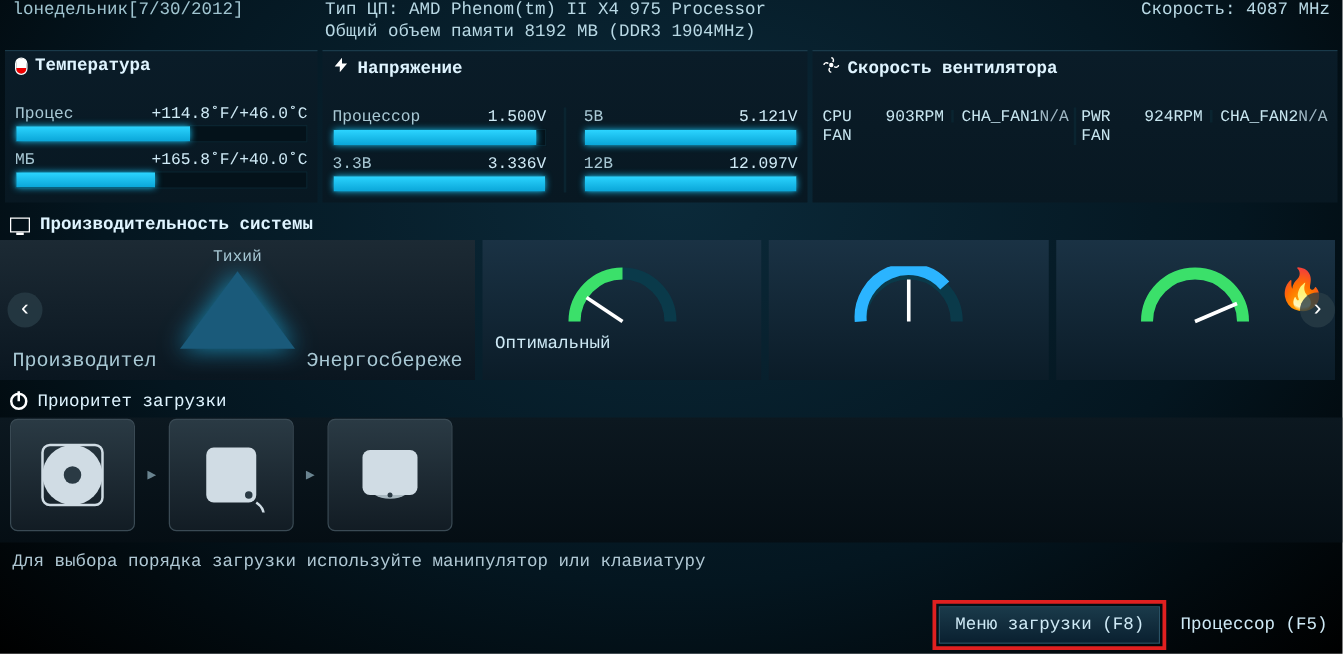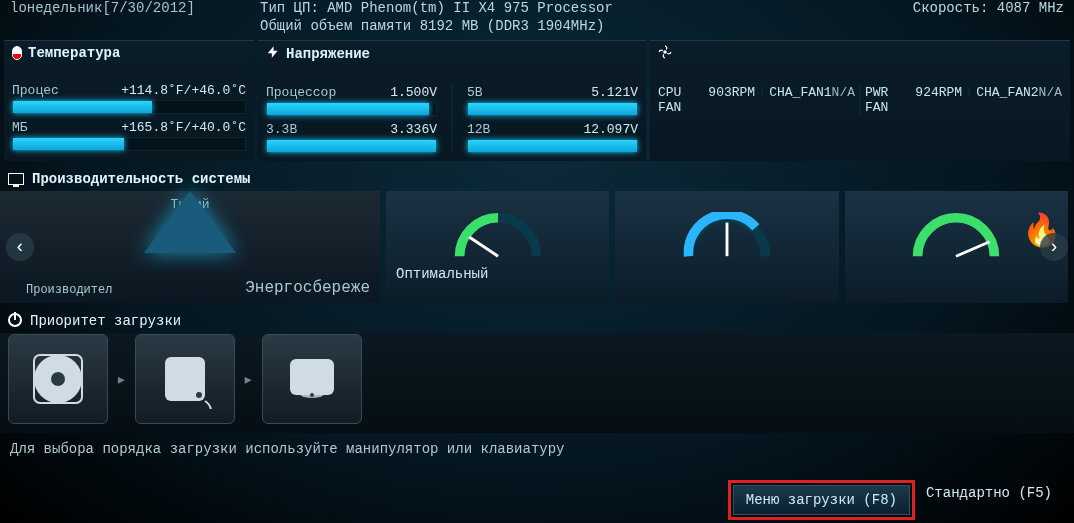--- a/index.html
+++ b/index.html
@@ -27,42 +27,42 @@
   .bar-inner{height:100%;background:linear-gradient(#2bd4ff,#0aa6d8);box-shadow:0 0 6px #1ac2f2}
   .sep{width:2px;background:#0a2430;margin:0 4px}
   .fan-cols{display:flex}
   .fan-col{flex:1;display:flex;flex-direction:row;gap:6px}
   .fan-line{display:flex;justify-content:space-between;font-size:13px}
   .na{color:#a0b8c4}
   .perf-hdr{display:flex;align-items:center;gap:8px;padding:10px 8px 4px;color:#dff4ff;font-weight:bold}
   .monitor-icon{width:16px;height:12px;border:1px solid #fff;position:relative}
   .monitor-icon::after{content:"";position:absolute;left:4px;right:4px;bottom:-3px;height:2px;background:#fff}
   .perf-row{display:flex;align-items:stretch;height:112px;position:relative}
-  .perf-card{flex:0 0 380px;background:linear-gradient(#1c2a34,#0a1620);position:relative;display:flex;flex-direction:column;align-items:center;justify-content:flex-start;margin-right:6px}
+  .perf-card{flex:0 0 380px;background:linear-gradient(#1c2a34,#0a1620);position:relative;display:flex;flex-direction:column;align-items:center;justify-content:center;margin-right:6px}
   .perf-card .top-lbl{position:absolute;top:6px;left:50%;transform:translateX(-50%);color:#a8c8d4;font-size:13px}
-  .perf-card .bl{position:absolute;bottom:6px;left:26px;color:#a8c8d4;font-size:12px}
+  .perf-card .bl{position:absolute;bottom:6px;left:10px;color:#a8c8d4;font-size:16px}
   .perf-card .br{position:absolute;bottom:6px;right:10px;color:#a8c8d4;font-size:16px}
   .tri{width:0;height:0;border-left:46px solid transparent;border-right:46px solid transparent;border-bottom:62px solid #1a5a7a;filter:drop-shadow(0 0 10px #1a8ab2)}
   .gauge-card{flex:1;background:linear-gradient(#1a3244,#0b1c28);display:flex;flex-direction:column;align-items:center;justify-content:center;margin-right:6px;position:relative}
   .gauge-card:last-child{margin-right:0}
   .gauge{width:96px;height:50px;position:relative}
   .gauge svg{width:100%;height:100%}
   .gauge-lbl{color:#cfeaf6;font-size:14px;text-align:left;align-self:flex-start;padding-left:10px;margin-top:4px}
   .flames{position:absolute;right:6px;top:20px;font-size:32px}
   .arrow{position:absolute;top:50%;transform:translateY(-50%);width:28px;height:28px;border-radius:50%;background:rgba(40,60,70,.8);display:flex;align-items:center;justify-content:center;color:#fff;font-size:18px;cursor:pointer;z-index:5}
   .arrow.left{left:6px}
   .arrow.right{right:6px}
   .boot-hdr{display:flex;gap:8px;padding:10px 8px 4px;color:#dff4ff;font-weight:normal}
   .power-icon{width:14px;height:14px;border:2px solid #fff;border-radius:50%;position:relative}
   .power-icon::after{content:"";position:absolute;left:50%;top:-3px;width:2px;height:8px;background:#fff;transform:translateX(-50%)}
   .boot-row{display:flex;align-items:center;gap:8px;padding:0 8px 8px;background:linear-gradient(#0c1820,#050e14);height:100px}
   .boot-dev{width:100px;height:90px;background:linear-gradient(#2a3a44,#121c24);border:1px solid #3a4a54;border-radius:6px;display:flex;align-items:center;justify-content:center;color:#bcd4e0}
   .boot-sep{color:#6a8490;font-size:18px}
   .hint{padding:8px 10px;color:#b0c8d4;font-size:14px}
-  .btn-row{position:absolute;bottom:8px;right:22px;display:flex;gap:16px;align-items:flex-start}
+  .btn-row{position:absolute;bottom:8px;right:12px;display:flex;gap:16px;align-items:center}
   .btn{background:linear-gradient(#1a3a4a,#0a2030);border:1px solid #2a5266;padding:6px 12px;color:#cfeaf6;font-family:inherit;font-size:14px}
   .btn.highlight{outline:3px solid #e02020;outline-offset:2px}
   .std{color:#cfeaf6}
   svg.hdd{width:60px;height:60px}
 </style>
 </head>
 <body>
 
 <div class="top-info">
   <div class="top-left">lонедельник[7/30/2012]</div>
@@ -156,20 +156,21 @@
   </div>
 
   <div class="panel panel-fan">
     <div class="panel-hdr">
       <span class="icon">
         <svg class="fan-icon" viewBox="0 0 24 24" fill="#fff">
             <circle cx="12" cy="12" r="3"></circle>
             <path d="M12 2c3 0 4 4 2 6M22 12c0 3-4 4-6 2M12 22c-3 0-4-4-2-6M2 12c0-3 4-4 6-2" stroke="#fff" stroke-width="2" fill="none"></path>
           </svg>
       </span>
+      <span>Скорость вентилятора</span>
     </div>
     <div class="fan-cols">
       <div class="fan-col">
         <div class="fan-line">
           <span>CPU FAN</span>
           <span>903RPM</span>
         </div>
         <div class="bar-outer" style="height:10px">
             <div class="bar-inner" style="width:50%"></div>
           </div>
@@ -269,14 +270,14 @@
         <path d="M18 46 A14 6 0 0 0 42 46" fill="#a8b8c0"></path>
         <circle cx="30" cy="46" r="2" fill="#2a3a44"></circle>
       </svg>
   </div>
 </div>
 
 <div class="hint">Для выбора порядка загрузки используйте манипулятор или клавиатуру</div>
 
 <div class="btn-row">
   <button class="btn highlight">Меню загрузки (F8)</button>
-  <span class="std">Стандартно (F5)</span>
+  <span class="std">Процессор (F5)</span>
 </div>
 
 </body></html>

